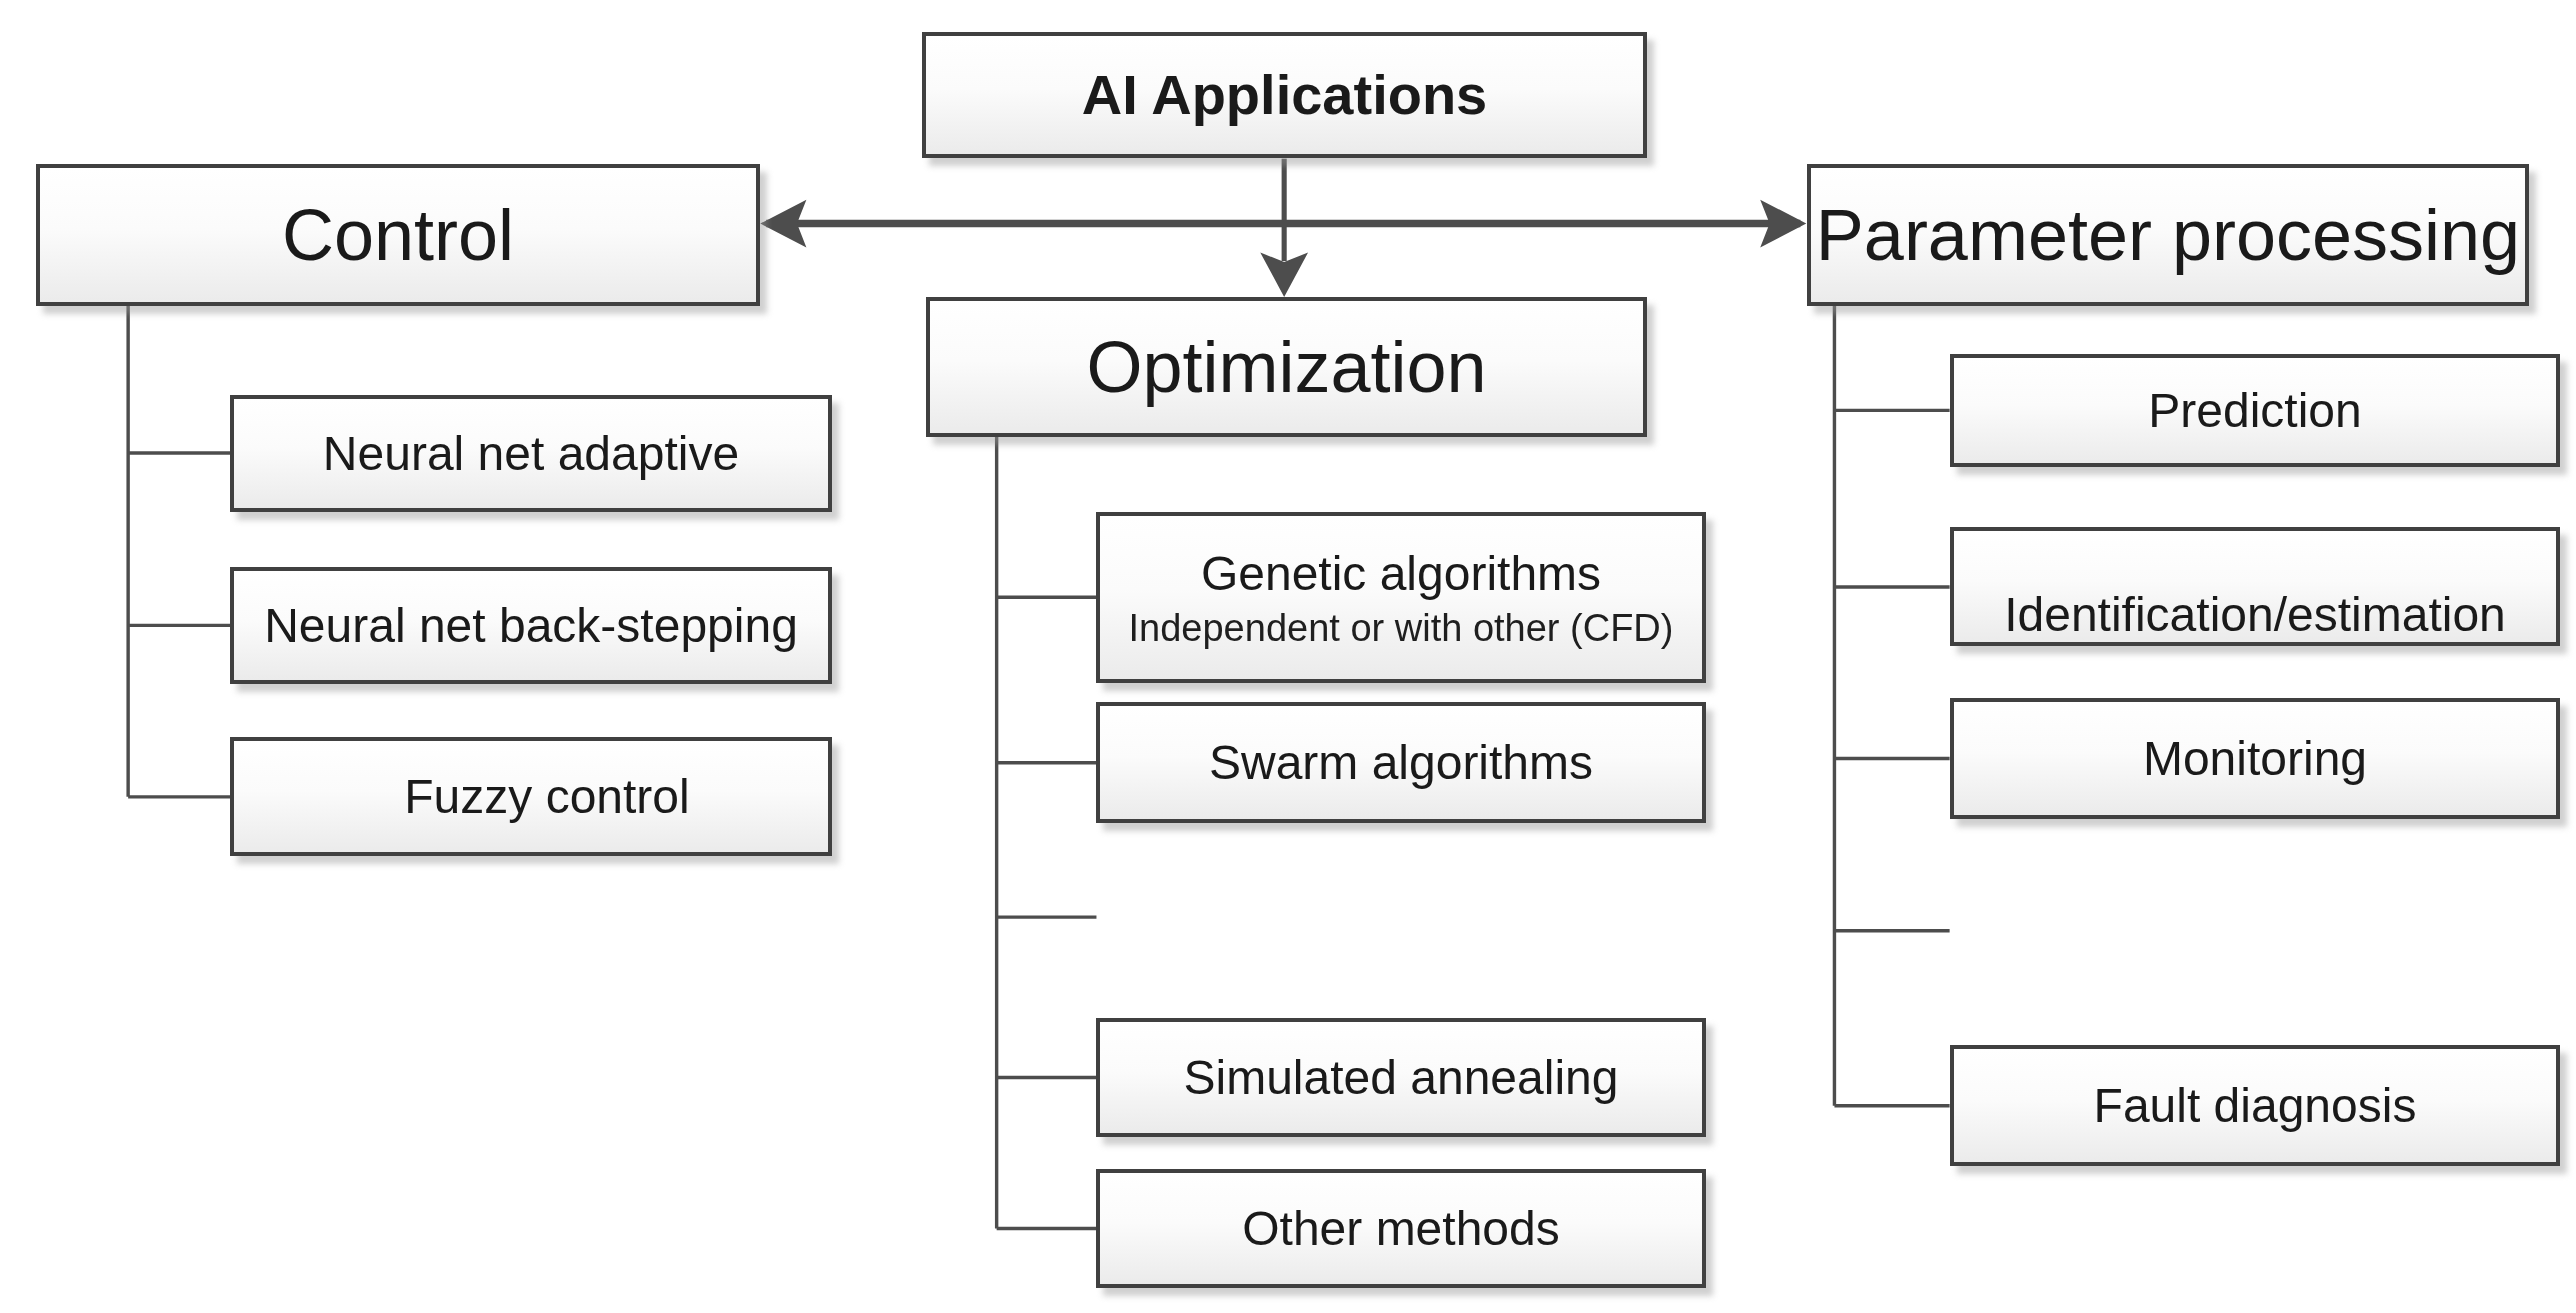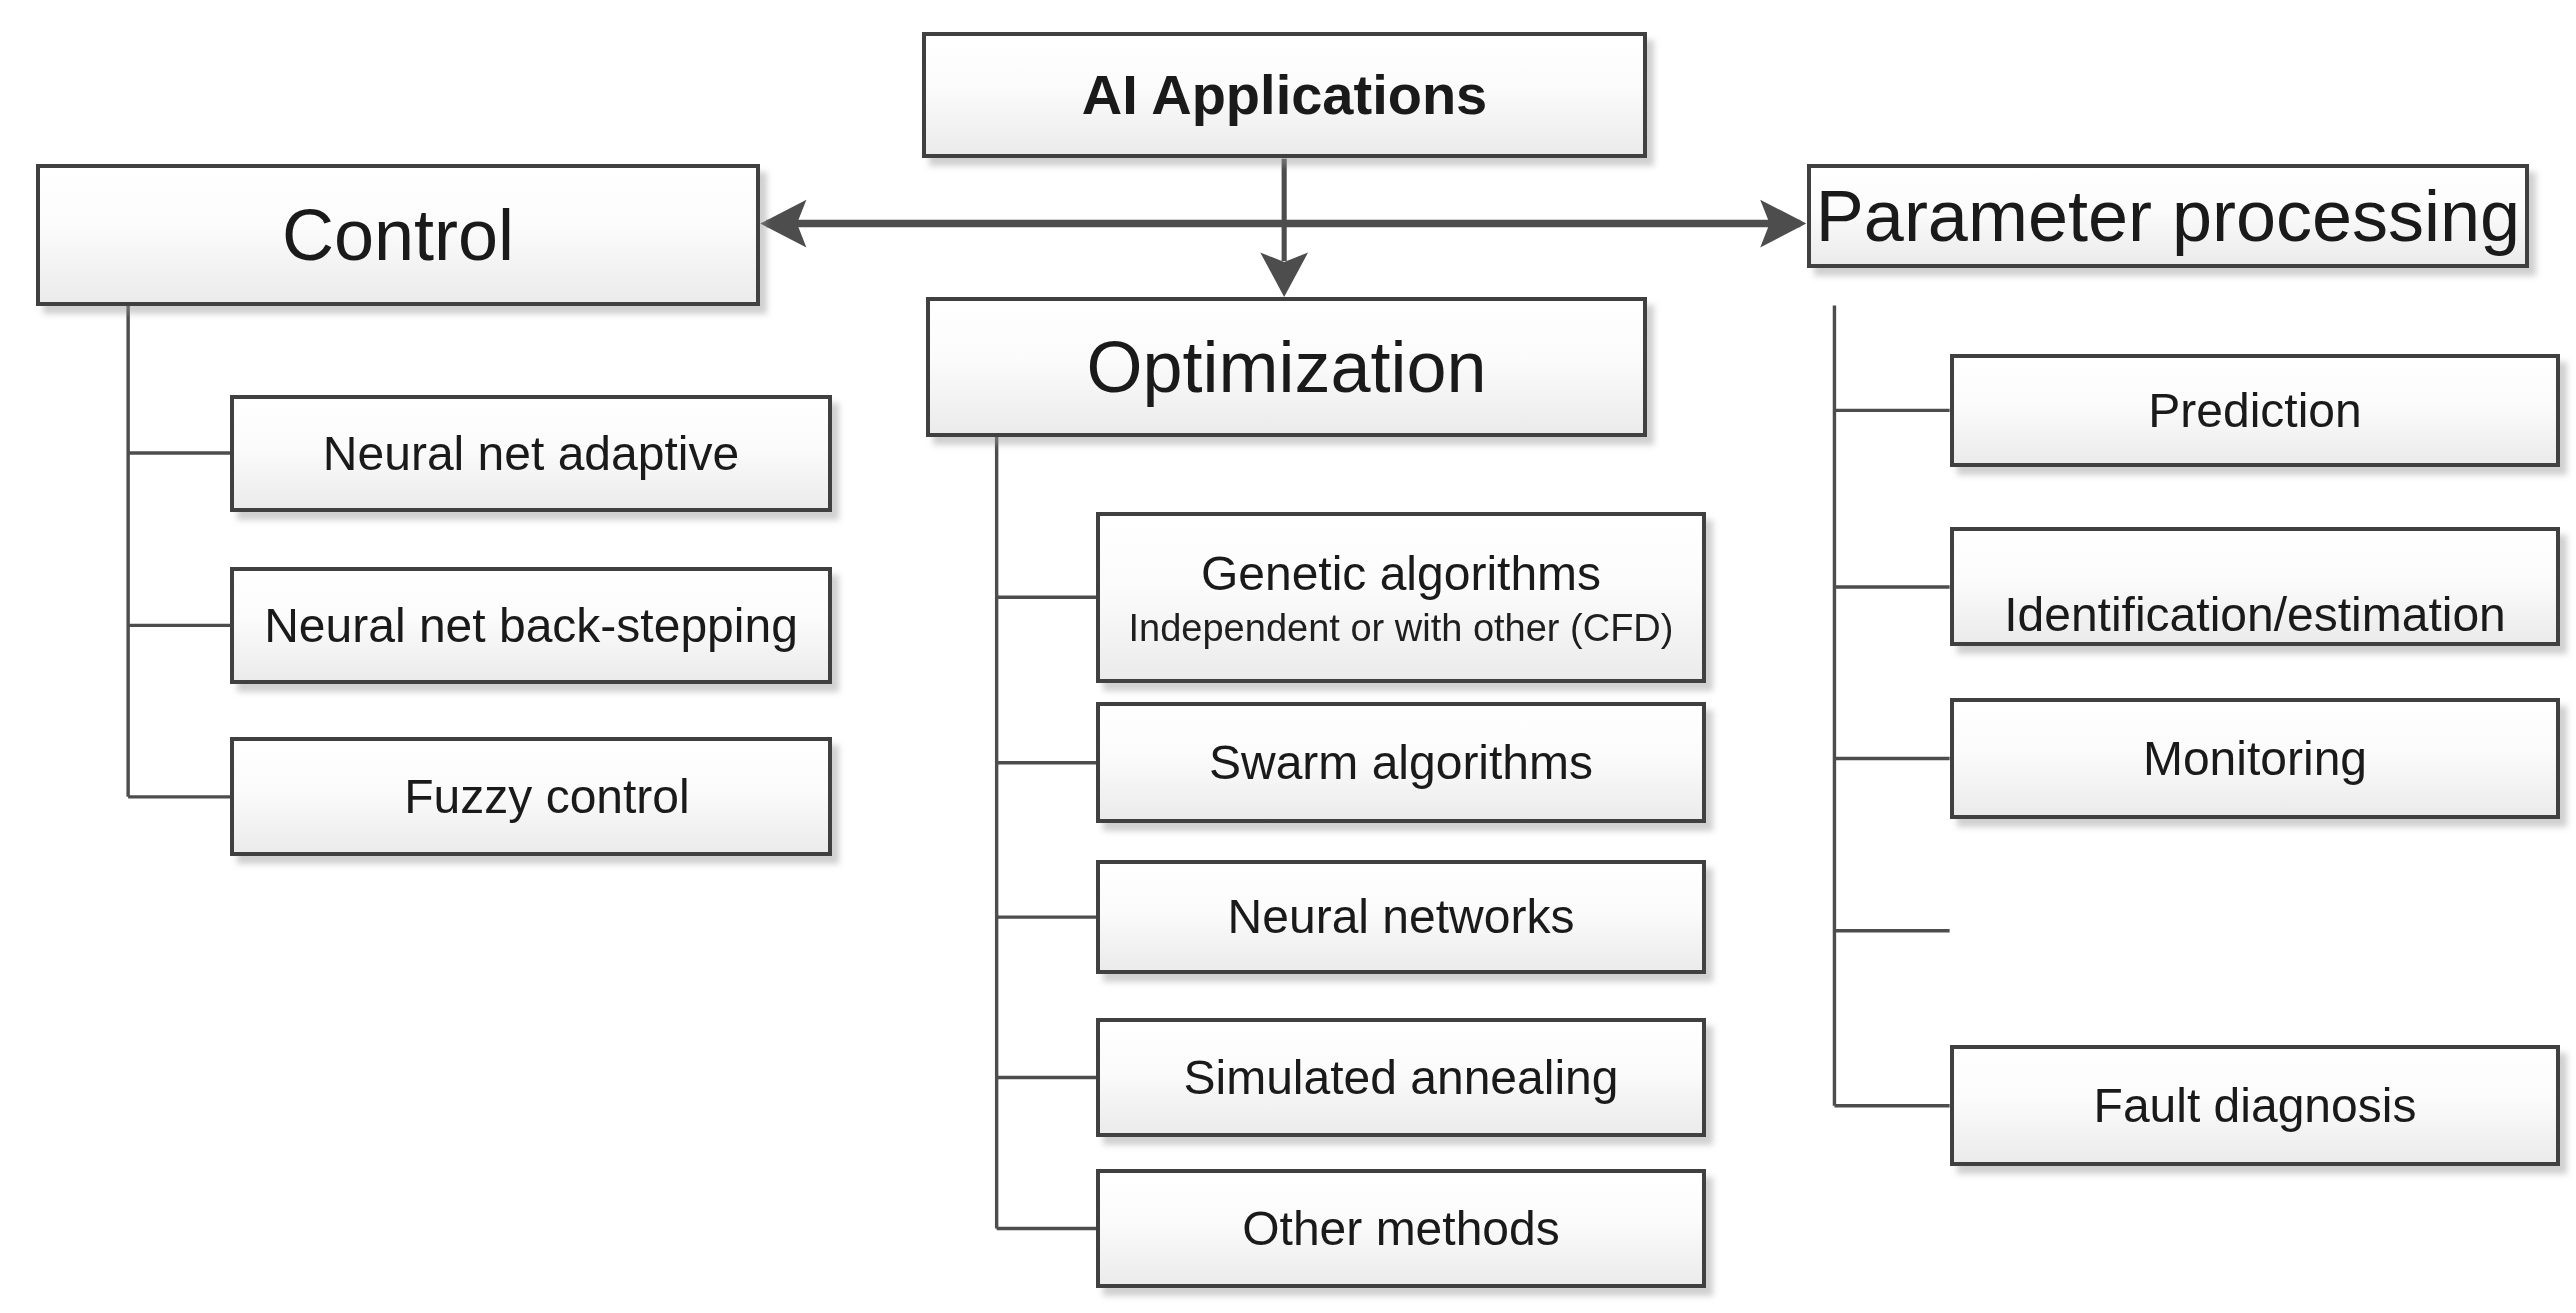--- a/index.html
+++ b/index.html
@@ -45,21 +45,21 @@
   </div>
 
   <div class="box branch" style="left:36px;top:164px;width:724px;height:142px;">
     <span class="lbl">Control</span>
   </div>
 
   <div class="box branch" style="left:926px;top:297px;width:721px;height:140px;">
     <span class="lbl">Optimization</span>
   </div>
 
-  <div class="box branch" style="left:1807px;top:164px;width:722px;height:104px;">
+  <div class="box branch" style="left:1807px;top:164px;width:722px;height:142px;">
     <span class="lbl">Parameter processing</span>
   </div>
 
   <div class="box" style="left:230px;top:395px;width:602px;height:117px;">
     <span class="lbl">Neural net adaptive</span>
   </div>
 
   <div class="box" style="left:230px;top:567px;width:602px;height:117px;">
     <span class="lbl">Neural net back-stepping</span>
   </div>
@@ -70,23 +70,20 @@
 
   <div class="box" style="left:1096px;top:512px;width:610px;height:171px;">
     <span class="lbl">Genetic algorithms</span>
     <span class="note">Independent or with other (CFD)</span>
   </div>
 
   <div class="box" style="left:1096px;top:702px;width:610px;height:121px;">
     <span class="lbl">Swarm algorithms</span>
   </div>
 
-  <div class="box" style="left:1096px;top:860px;width:610px;height:114px;">
-    <span class="lbl">Neural networks</span>
-  </div>
 
   <div class="box" style="left:1096px;top:1018px;width:610px;height:119px;">
     <span class="lbl">Simulated annealing</span>
   </div>
 
   <div class="box" style="left:1096px;top:1169px;width:610px;height:119px;">
     <span class="lbl">Other methods</span>
   </div>
 
   <div class="box" style="left:1950px;top:354px;width:610px;height:113px;">

